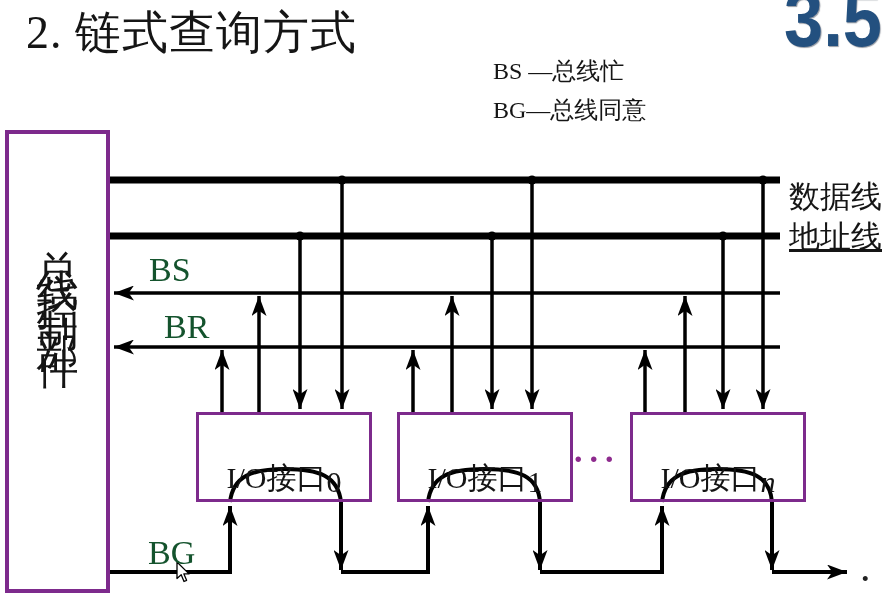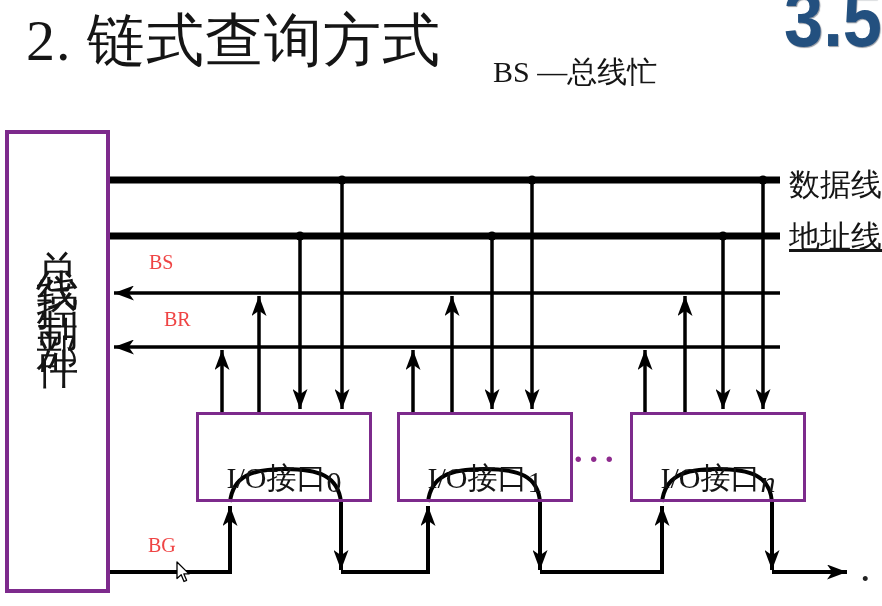--- a/index.html
+++ b/index.html
@@ -2,70 +2,71 @@
 <html><head>
 <meta charset="utf-8">
 <style>
   html,body{margin:0;padding:0;background:#fff;}
   .stage{
     position:relative;width:882px;height:606px;overflow:hidden;background:#ffffff;
     font-family:"Liberation Serif","DejaVu Serif",serif;color:#111;
   }
   .abs{position:absolute;}
   .slide-title{
-    left:26px;top:2px;font-size:58px;letter-spacing:1px;color:#151515;white-space:nowrap;
+    left:26px;top:2px;font-size:46px;letter-spacing:1px;color:#151515;white-space:nowrap;
   }
   .corner-badge{
     left:784px;top:-21px;font-size:80px;font-weight:bold;color:#23507f;
     font-family:"Liberation Sans","DejaVu Sans",sans-serif;
     transform:scaleX(.88);transform-origin:left top;line-height:1;white-space:nowrap;
     text-shadow:1px 1px 1px rgba(20,30,50,.45);
   }
-  .legend{left:493px;top:52px;font-size:30px;line-height:39px;color:#151515;}
+  .legend{left:493px;top:52px;font-size:24px;line-height:39px;color:#151515;}
   .legend div{white-space:nowrap;}
   .controller-box{
     left:5px;top:130px;width:97px;height:455px;border:4px solid #7d2a8c;background:#fff;
     display:flex;align-items:flex-start;justify-content:center;
   }
   .controller-label{
     writing-mode:vertical-rl;text-orientation:upright;
     font-size:42px;letter-spacing:20px;margin-top:82px;color:#141414;
   }
   .io-box{
     top:412px;width:170px;height:84px;border:3px solid #7d2a8c;background:transparent;
     display:flex;align-items:flex-end;justify-content:center;
     font-size:30px;color:#141414;white-space:nowrap;
   }
   .io-box .sfx{font-size:30px;}
   .io-box .sfx.italic{font-style:italic;}
   .box0{left:196px;} .box1{left:397px;} .boxn{left:630px;}
   .bus-label{font-size:31px;color:#151515;white-space:nowrap;}
-  .lbl-data{left:789px;top:164px;}
+  .lbl-data{left:789px;top:176px;}
   .lbl-addr{left:789px;top:216px;text-decoration:underline;}
-  .sig-label{font-size:20px;color:#ef4444;white-space:nowrap;}
+  .sig-label{font-size:34px;color:#14532d;white-space:nowrap;}
   .lbl-bs{left:149px;top:251px;}
   .lbl-br{left:164px;top:308px;}
   .lbl-bg{left:148px;top:534px;}
   .chain-ellipsis{
     left:574px;top:434px;font-size:34px;font-weight:bold;color:#8e2b8e;
     letter-spacing:7px;line-height:1;
   }
   .trailing-period{left:860px;top:546px;font-size:42px;color:#222;line-height:1;}
   svg.diagram{position:absolute;left:0;top:0;pointer-events:none;}
 </style>
 </head>
 <body>
 
 <div class="stage">
 
   <div class="abs slide-title">2. 链式查询方式</div>
   <div class="abs corner-badge">3.5</div>
 
   <div class="abs legend">
     <div>BS —总线忙</div>
+    <div>BG—总线同意</div>
   </div>
 
   <svg class="diagram" width="882" height="606" viewBox="0 0 882 606">
     <defs>
       <marker id="arr" viewBox="0 0 12 9" refX="12" refY="4.5" markerWidth="20" markerHeight="15" orient="auto" markerUnits="userSpaceOnUse">
         <path d="M0,0 L12,4.5 L0,9 L3.2,4.5 Z" fill="#000"></path>
       </marker>
     </defs>
 
     <g stroke="#000" fill="none">

